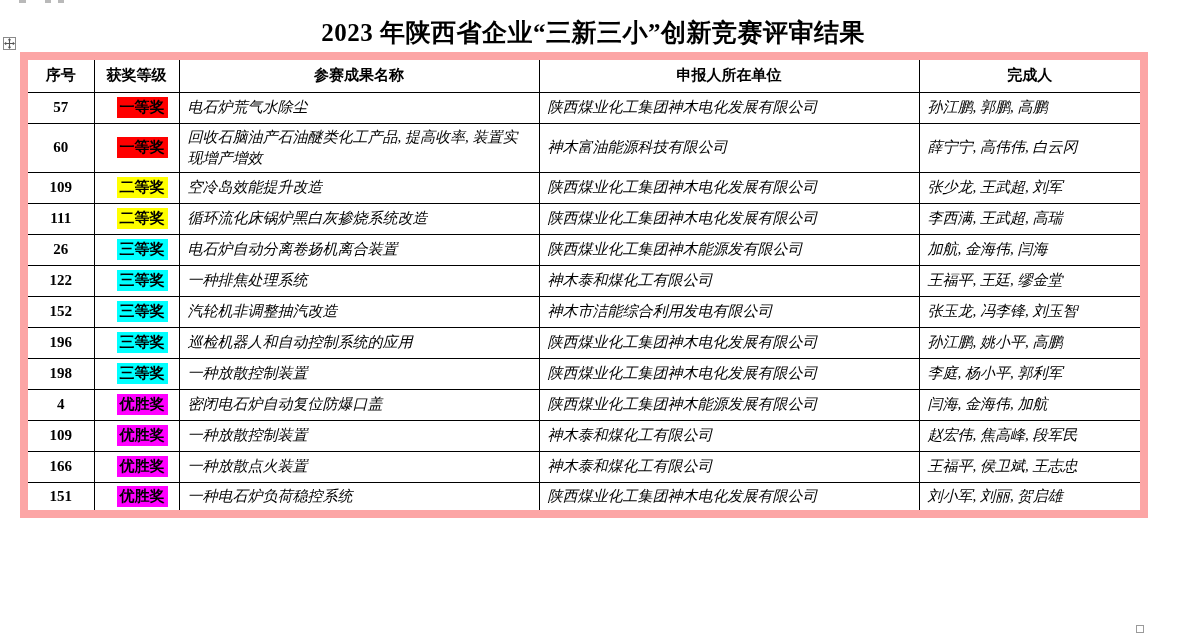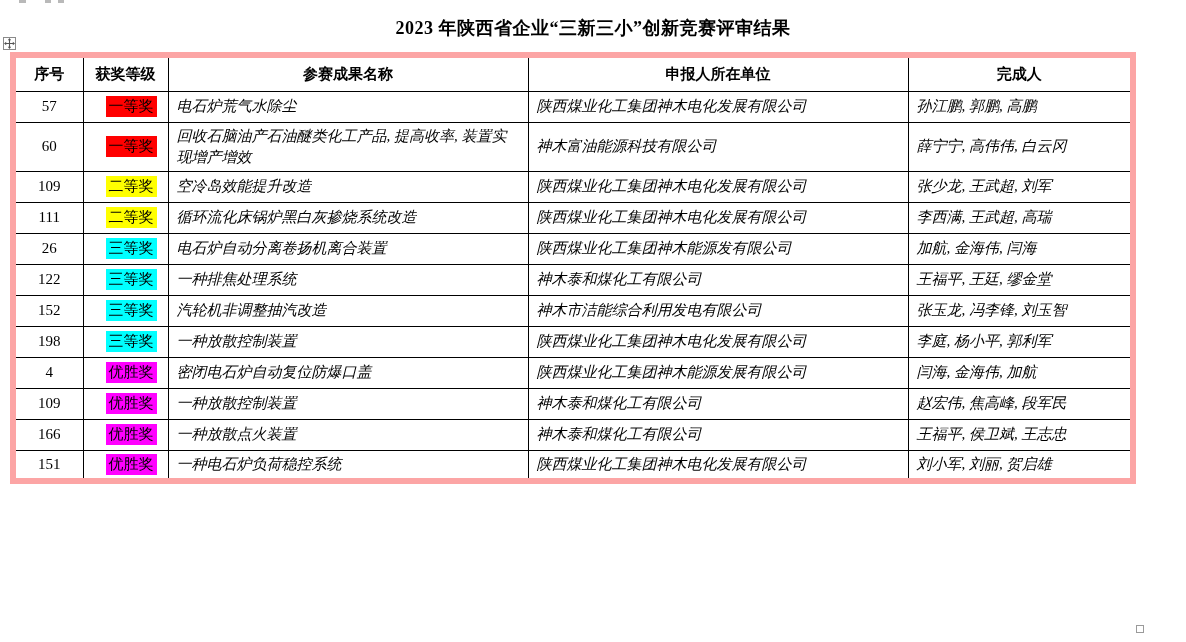--- a/index.html
+++ b/index.html
@@ -8,45 +8,45 @@
     font-family:"Liberation Serif","DejaVu Serif",serif;color:#000;
   }
   
   .top-mark{position:absolute;top:0;height:3px;background:#b9b9b9;}
   .tm1{left:19px;width:7px;}
   .tm2{left:45px;width:6px;}
   .tm3{left:58px;width:6px;}
 
   .doc-title{
     position:absolute;top:16px;left:0;width:100%;
-    text-align:center;font-size:18px;font-weight:bold;
+    text-align:center;font-size:25px;font-weight:bold;
     letter-spacing:0.5px;white-space:nowrap;
   }
 
   .move-handle{
     position:absolute;left:3px;top:37px;width:13px;height:13px;
     border:1px solid #8a8a8a;background:#fff;
     display:flex;align-items:center;justify-content:center;box-sizing:border-box;
     cursor:move;
   }
 
   table.results{
-    position:absolute;left:10px;top:52px;
+    position:absolute;left:20px;top:52px;
     width:1120px;border-collapse:collapse;table-layout:fixed;
-    border:6px solid #fca5a5;
+    border:8px solid #fca5a5;
     font-size:15px;
   }
   table.results th,table.results td{
     border:1px solid #000;vertical-align:middle;
     padding:3px 8px;line-height:21px;overflow:hidden;
   }
   table.results thead tr{height:36px;}
   table.results tbody tr{height:31px;}
   table.results th{font-weight:bold;text-align:center;font-size:15px;padding:3px 2px;}
-  td.td-center{text-align:center;padding:3px 2px;}
+  td.td-center{text-align:center;padding:3px 2px;font-weight:bold;}
   td.td-left{text-align:left;font-style:italic;}
   .award-highlight{
     display:inline-block;padding:0 3px;color:#000;white-space:nowrap;margin-left:11px;
   }
   .resize-handle{
     position:absolute;left:1136px;top:625px;width:8px;height:8px;
     border:1px solid #9a9a9a;background:#fff;box-sizing:border-box;
     cursor:nwse-resize;
   }
 </style>
@@ -127,20 +127,27 @@
         <td class="td-left">王福平, 王廷, 缪金堂</td>
       </tr>
       <tr>
         <td class="td-center">152</td>
         <td class="td-center"><span class="award-highlight" style="background-color: rgb(0, 255, 255);">三等奖</span></td>
         <td class="td-left">汽轮机非调整抽汽改造</td>
         <td class="td-left">神木市洁能综合利用发电有限公司</td>
         <td class="td-left">张玉龙, 冯李锋, 刘玉智</td>
       </tr>
       <tr>
+        <td class="td-center">196</td>
+        <td class="td-center"><span class="award-highlight" style="background-color: rgb(0, 255, 255);">三等奖</span></td>
+        <td class="td-left">巡检机器人和自动控制系统的应用</td>
+        <td class="td-left">陕西煤业化工集团神木电化发展有限公司</td>
+        <td class="td-left">孙江鹏, 姚小平, 高鹏</td>
+      </tr>
+      <tr>
         <td class="td-center">198</td>
         <td class="td-center"><span class="award-highlight" style="background-color: rgb(0, 255, 255);">三等奖</span></td>
         <td class="td-left">一种放散控制装置</td>
         <td class="td-left">陕西煤业化工集团神木电化发展有限公司</td>
         <td class="td-left">李庭, 杨小平, 郭利军</td>
       </tr>
       <tr>
         <td class="td-center">4</td>
         <td class="td-center"><span class="award-highlight" style="background-color: rgb(255, 0, 255);">优胜奖</span></td>
         <td class="td-left">密闭电石炉自动复位防爆口盖</td>

